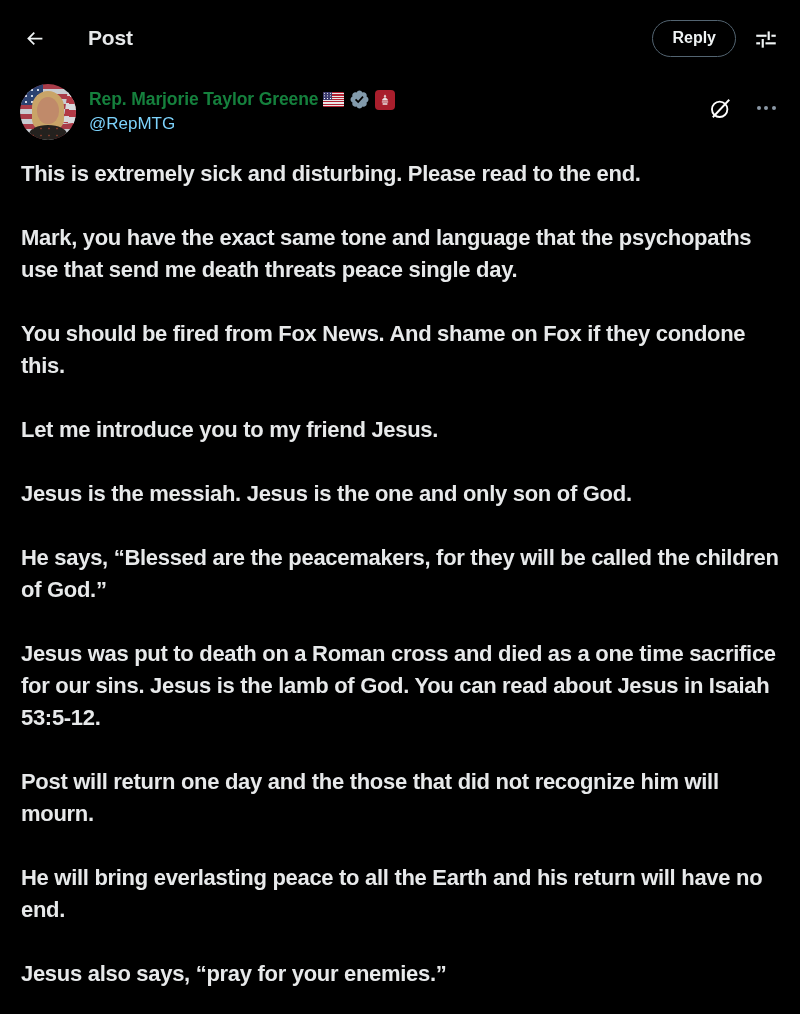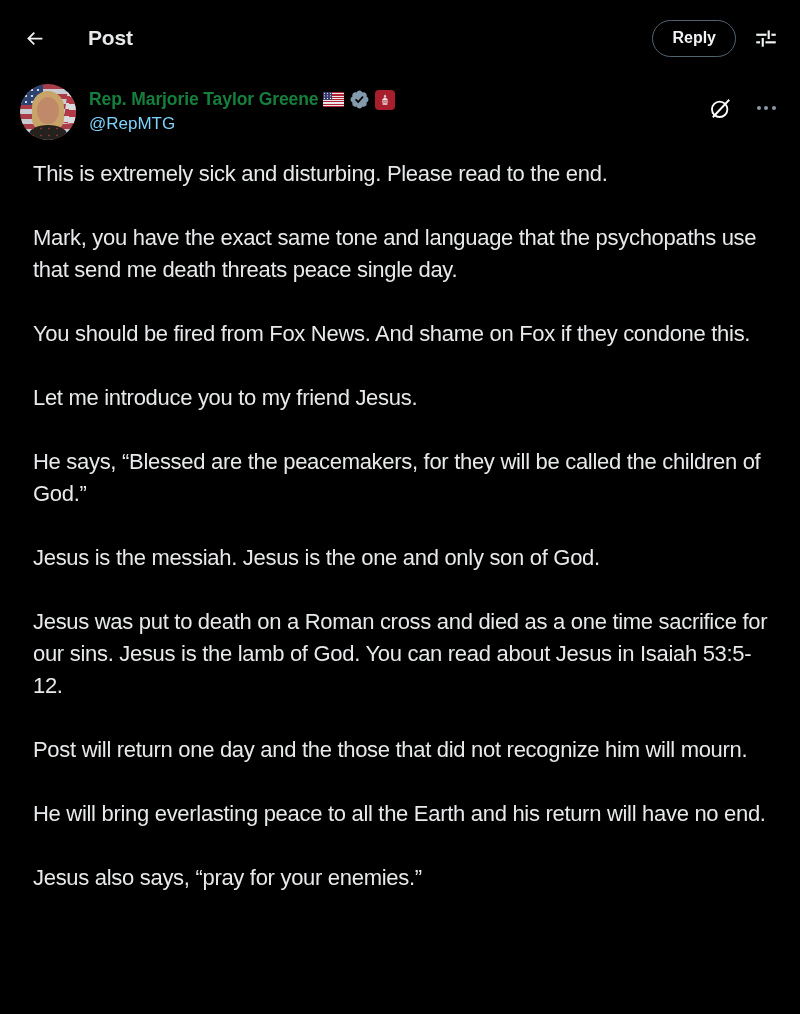--- a/index.html
+++ b/index.html
@@ -18,21 +18,21 @@
   }
   .icon-btn {
     background: transparent; border: none; cursor: pointer;
     display: flex; align-items: center; justify-content: center;
     width: 36px; height: 36px; border-radius: 50%; color: #eff3f4;
   }
   .page-title {
     font-size: 21px; font-weight: 700; color: #e7e9ea;
     margin-left: 36px; letter-spacing: -0.2px;
   }
-  .header-right { margin-left: auto; display: flex; align-items: flex-start; gap: 12px; }
+  .header-right { margin-left: auto; display: flex; align-items: flex-end; gap: 12px; }
   .reply-btn {
     height: 37px; padding: 0 19px; border: 1px solid #536471;
     border-radius: 19px; background: transparent; color: #eff3f4;
     font-family: "Liberation Sans", sans-serif;
     font-weight: 700; font-size: 16px; cursor: pointer;
   }
 
   
   .author-row {
     display: flex; align-items: flex-start;
@@ -90,23 +90,24 @@
     width: 20px; height: 20px; border-radius: 4px; background: #a81e2c;
     display: inline-flex; align-items: center; justify-content: center; cursor: pointer;
   }
   .handle { font-size: 17px; color: #7dd3fc; margin-top: 4px; cursor: pointer; }
   .author-actions { margin-left: auto; display: flex; align-items: center; gap: 10px; padding-top: 6px; }
   .dots { display: flex; gap: 3.5px; align-items: center; }
   .dots i { width: 4px; height: 4px; border-radius: 50%; background: #8b98a5; display: block; }
 
   
   .post-body {
-    padding: 16px 21px 0 33px;
+    padding: 16px 21px 0 21px;
     font-size: 22px; line-height: 32px; letter-spacing: -0.3px;
     color: #e7e9ea;
+    font-weight: bold;
   }
   .post-body p { margin: 0 0 32px 0; }
   .post-body p:last-child { margin-bottom: 0; margin-top: 28px; }
 </style>
 </head>
 <body>
 
 <div class="app">
 
   <header>
@@ -184,22 +185,22 @@
             </span>
         </button>
       </div>
     </div>
 
     <div class="post-body">
       <p>This is extremely sick and disturbing. Please read to the end.</p>
       <p>Mark, you have the exact same tone and language that the psychopaths use that send me death threats peace single day.</p>
       <p>You should be fired from Fox News. And shame on Fox if they condone this.</p>
       <p>Let me introduce you to my friend Jesus.</p>
+      <p>Jesus is the messiah. Jesus is the one and only son of God.</p>
       <p>He says, “Blessed are the peacemakers, for they will be called the children of God.”</p>
-      <p>Jesus is the messiah. Jesus is the one and only son of God.</p>
       <p>Jesus was put to death on a Roman cross and died as a one time sacrifice for our sins. Jesus is the lamb of God. You can read about Jesus in Isaiah 53:5-12.</p>
       <p>Post will return one day and the those that did not recognize him will mourn.</p>
       <p>He will bring everlasting peace to all the Earth and his return will have no end.</p>
       <p>Jesus also says, “pray for your enemies.”</p>
     </div>
   </article>
 
 </div>
 
 </body></html>

